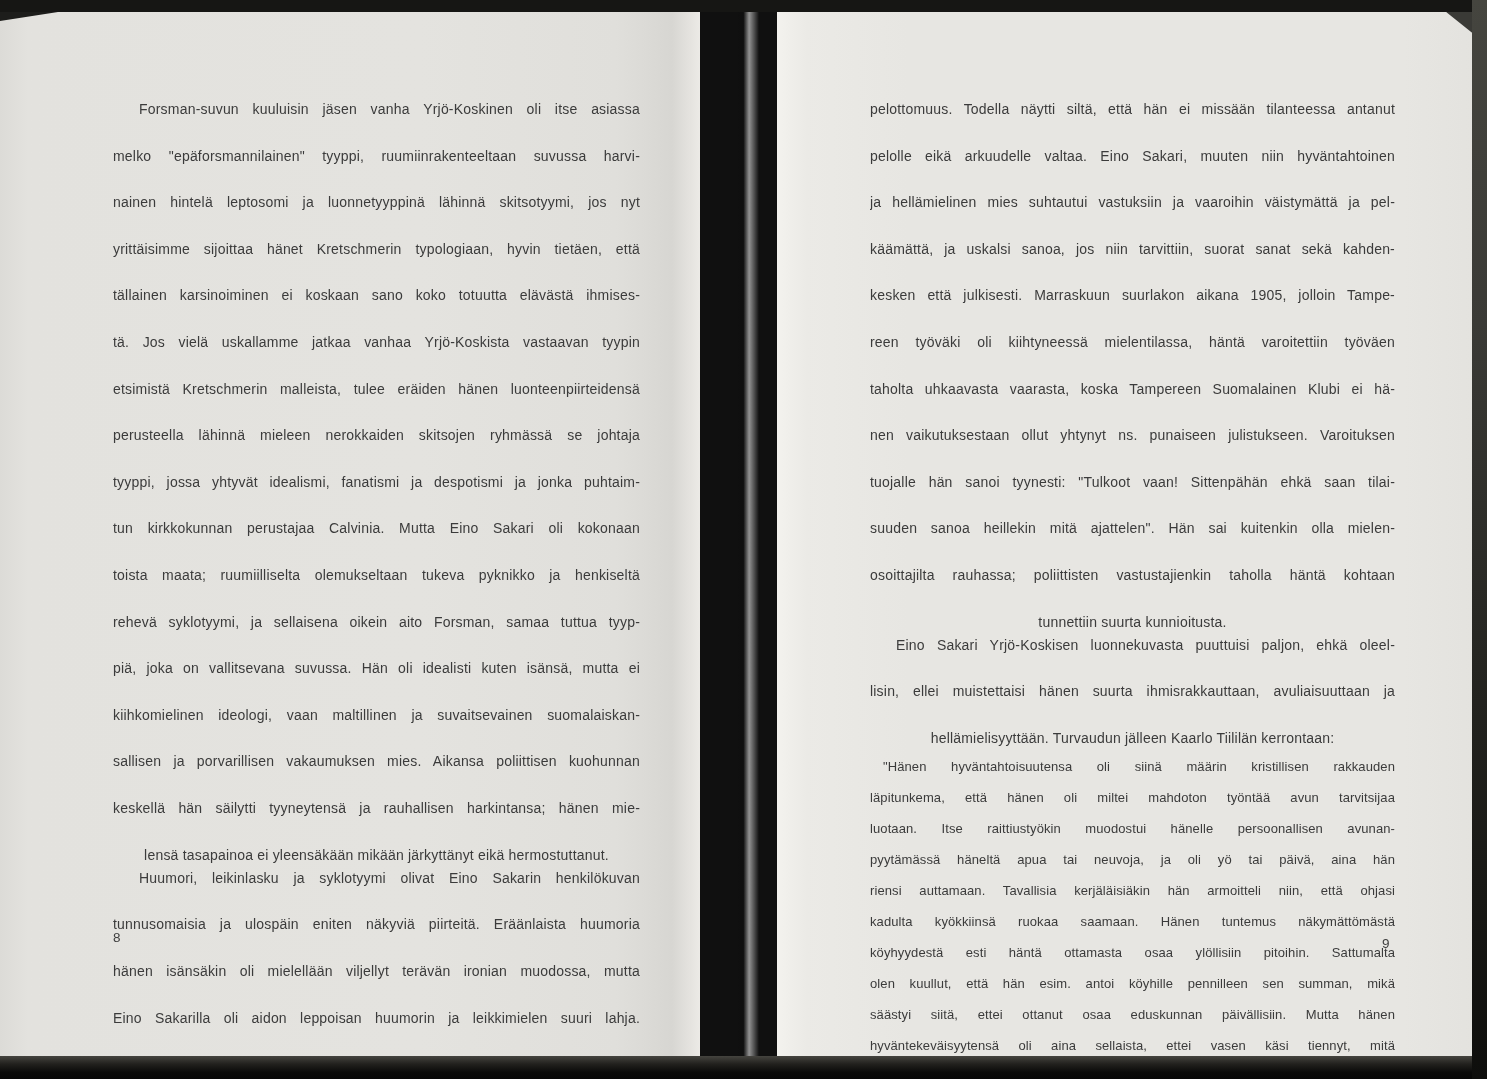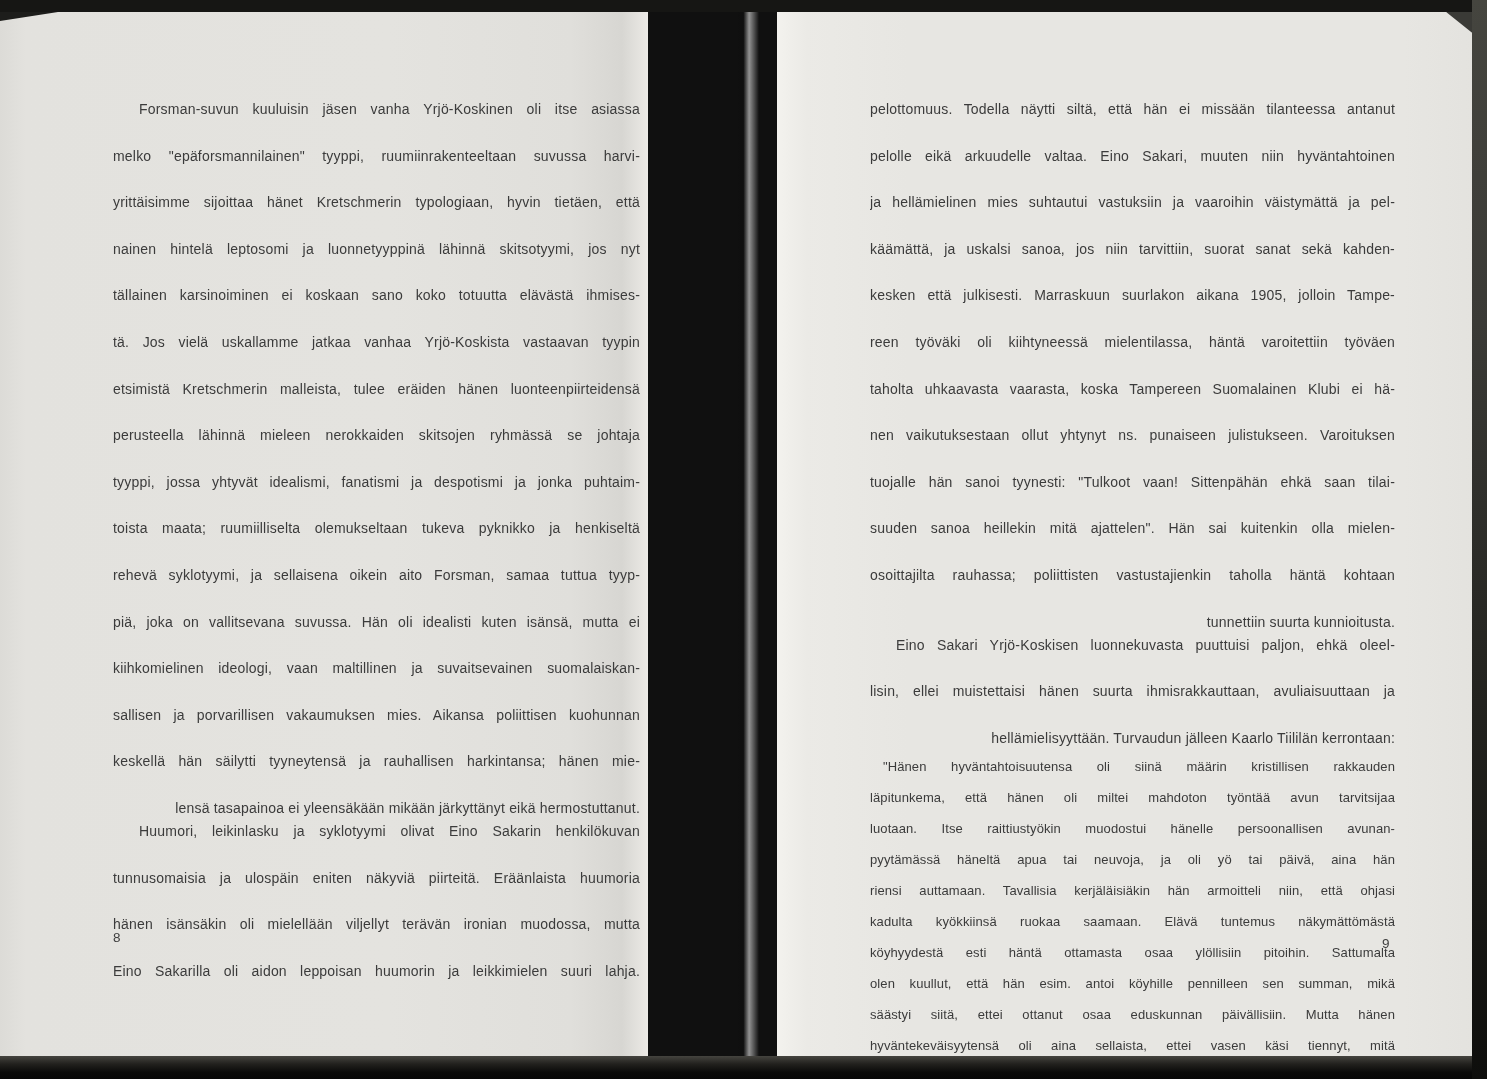--- a/index.html
+++ b/index.html
@@ -6,21 +6,21 @@
   body{
     width:1487px;height:1079px;overflow:hidden;position:relative;
     background:#101010;
     font-family:"Liberation Sans", sans-serif;
   }
   .scan{position:absolute;inset:0;}
 
   
   .page{position:absolute;top:12px;height:1046px;}
   .page-left{
-    left:0;width:648px;
+    left:0;width:700px;
     background:linear-gradient(90deg,#dcdbd7 0%,#e3e2de 4%,#e4e3df 60%,#e0dfdb 88%,#d7d6d2 96%,#eceae6 100%);
   }
   .page-right{
     left:777px;width:729px;
     background:linear-gradient(90deg,#f3f2ee 0%,#ebeae6 4%,#e7e6e2 18%,#e7e6e2 86%,#e3e2de 97%,#dcdbd7 100%);
   }
   .gutter{
     position:absolute;left:733px;top:12px;width:26px;height:1046px;
     background:linear-gradient(90deg,rgba(0,0,0,0) 0%,rgba(0,0,0,0.07) 40%,rgba(255,255,255,0.55) 62%,rgba(0,0,0,0) 100%);
     pointer-events:none;
@@ -51,48 +51,49 @@
   .text-col{position:absolute;color:#3b3b3b;}
   .text-col-left{left:113px;top:86px;width:527px;}
   .text-col-right{left:93px;top:86px;width:525px;}
 
   .block{margin:0;}
   .block.body{font-size:14px;line-height:23.3px;letter-spacing:0.2px;}
   .block.quote{font-size:13px;line-height:15.5px;letter-spacing:0.1px;margin:9px 0 11px 0;}
 
   .line{text-align:justify;overflow:hidden;}
   .line::after{content:"";display:inline-block;width:100%;height:0;}
-  .line.last{text-align:right;}
+  .line.last{text-align:center;}
   .line.last::after{content:none;}
   .line.first{text-indent:26px;}
   .block.quote .line.first{text-indent:13px;}
 
   .pagenum{
     position:absolute;font-size:13.5px;color:#3f3f3f;letter-spacing:0.5px;
   }
   .pagenum-left{left:113px;top:918px;}
   .pagenum-right{left:605px;top:924px;}
 </style>
 </head>
 <body>
 
 <div class="scan">
 
   <div class="page page-left">
     <div class="text-col text-col-left">
         <div class="block body">
           <div class="line first">Forsman-suvun kuuluisin jäsen vanha Yrjö-Koskinen oli itse asiassa</div>
           <div class="line">melko "epäforsmannilainen" tyyppi, ruumiinrakenteeltaan suvussa harvi-</div>
+          <div class="line">nainen hintelä leptosomi ja luonnetyyppinä lähinnä skitsotyymi, jos nyt</div>
           <div class="line">yrittäisimme sijoittaa hänet Kretschmerin typologiaan, hyvin tietäen, että</div>
-          <div class="line">nainen hintelä leptosomi ja luonnetyyppinä lähinnä skitsotyymi, jos nyt</div>
           <div class="line">tällainen karsinoiminen ei koskaan sano koko totuutta elävästä ihmises-</div>
           <div class="line">tä. Jos vielä uskallamme jatkaa vanhaa Yrjö-Koskista vastaavan tyypin</div>
           <div class="line">etsimistä Kretschmerin malleista, tulee eräiden hänen luonteenpiirteidensä</div>
           <div class="line">perusteella lähinnä mieleen nerokkaiden skitsojen ryhmässä se johtaja</div>
           <div class="line">tyyppi, jossa yhtyvät idealismi, fanatismi ja despotismi ja jonka puhtaim-</div>
+          <div class="line">tun kirkkokunnan perustajaa Calvinia. Mutta Eino Sakari oli kokonaan</div>
           <div class="line">toista maata; ruumiilliselta olemukseltaan tukeva pyknikko ja henkiseltä</div>
           <div class="line">rehevä syklotyymi, ja sellaisena oikein aito Forsman, samaa tuttua tyyp-</div>
           <div class="line">piä, joka on vallitsevana suvussa. Hän oli idealisti kuten isänsä, mutta ei</div>
           <div class="line">kiihkomielinen ideologi, vaan maltillinen ja suvaitsevainen suomalaiskan-</div>
           <div class="line">sallisen ja porvarillisen vakaumuksen mies. Aikansa poliittisen kuohunnan</div>
           <div class="line">keskellä hän säilytti tyyneytensä ja rauhallisen harkintansa; hänen mie-</div>
           <div class="line last">lensä tasapainoa ei yleensäkään mikään järkyttänyt eikä hermostuttanut.</div>
         </div>
         <div class="block body">
           <div class="line first">Huumori, leikinlasku ja syklotyymi olivat Eino Sakarin henkilökuvan</div>
@@ -125,21 +126,21 @@
           <div class="line first">Eino Sakari Yrjö-Koskisen luonnekuvasta puuttuisi paljon, ehkä oleel-</div>
           <div class="line">lisin, ellei muistettaisi hänen suurta ihmisrakkauttaan, avuliaisuuttaan ja</div>
           <div class="line last">hellämielisyyttään. Turvaudun jälleen Kaarlo Tiililän kerrontaan:</div>
         </div>
         <div class="block quote">
           <div class="line first">"Hänen hyväntahtoisuutensa oli siinä määrin kristillisen rakkauden</div>
           <div class="line">läpitunkema, että hänen oli miltei mahdoton työntää avun tarvitsijaa</div>
           <div class="line">luotaan. Itse raittiustyökin muodostui hänelle persoonallisen avunan-</div>
           <div class="line">pyytämässä häneltä apua tai neuvoja, ja oli yö tai päivä, aina hän</div>
           <div class="line">riensi auttamaan. Tavallisia kerjäläisiäkin hän armoitteli niin, että ohjasi</div>
-          <div class="line">kadulta kyökkiinsä ruokaa saamaan. Elävä tuntemus näkymättömästä</div>
+          <div class="line">kadulta kyökkiinsä ruokaa saamaan. Hänen tuntemus näkymättömästä</div>
           <div class="line">köyhyydestä esti häntä ottamasta osaa ylöllisiin pitoihin. Sattumalta</div>
           <div class="line">olen kuullut, että hän esim. antoi köyhille pennilleen sen summan, mikä</div>
           <div class="line">säästyi siitä, ettei ottanut osaa eduskunnan päivällisiin. Mutta hänen</div>
           <div class="line">hyväntekeväisyytensä oli aina sellaista, ettei vasen käsi tiennyt, mitä</div>
         </div>
       </div>
     <div class="pagenum pagenum-right">9</div>
   </div>
 
   <div class="gutter"></div>

